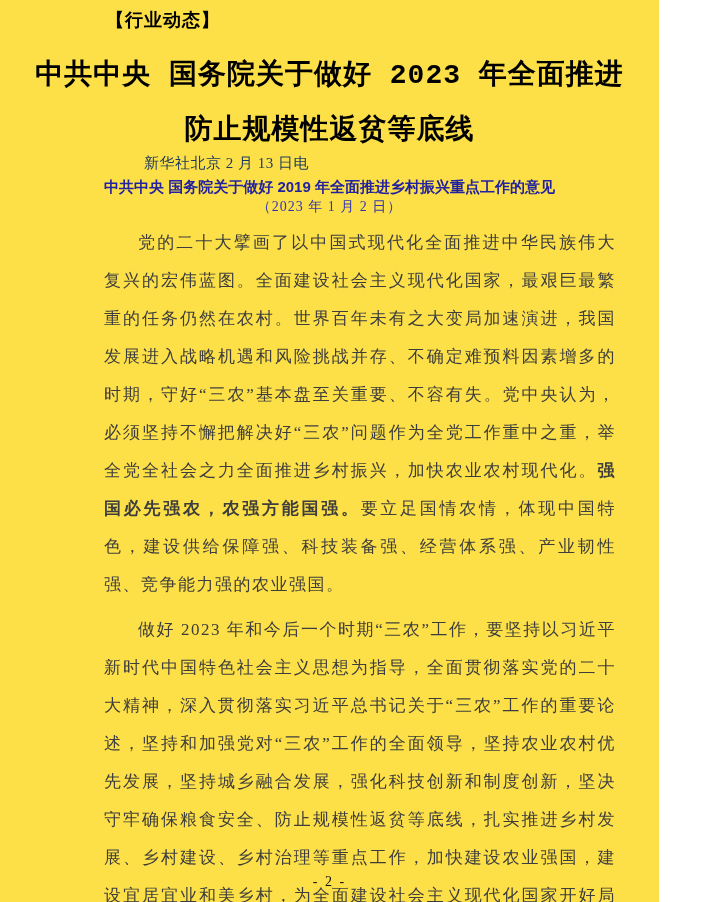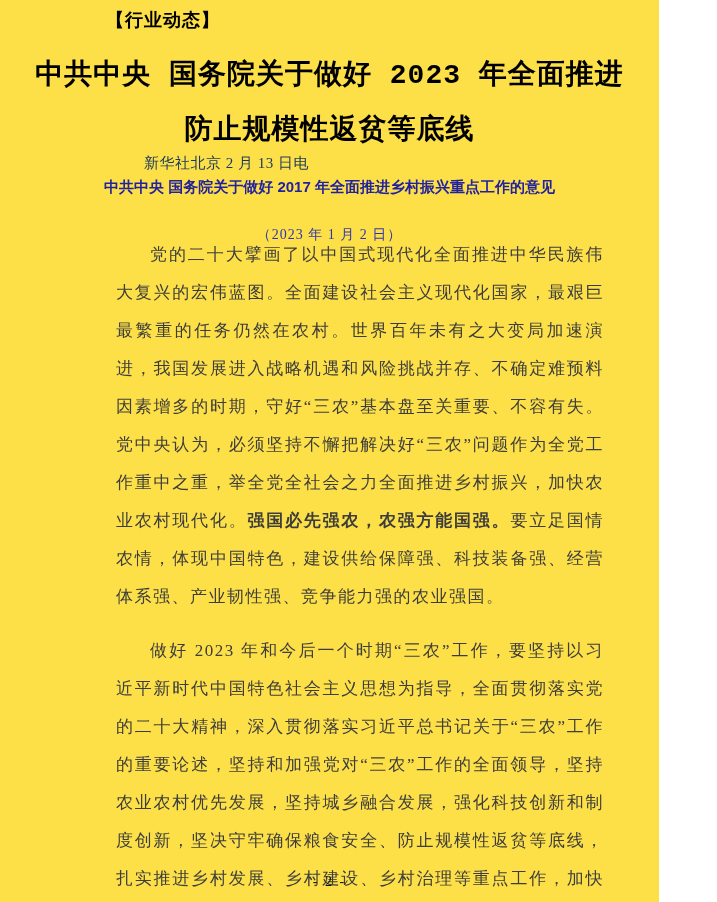--- a/index.html
+++ b/index.html
@@ -60,35 +60,34 @@
   }
   .date-line {
     position: absolute;
     top: 198px;
     left: 0;
     width: 100%;
     text-align: center;
     font-size: 14px;
     color: var(--date-line, #3333B2);
     letter-spacing: 1px;
-    margin-top: 28px;
   }
   .body-text {
     position: absolute;
     top: 220px;
     left: 100px;
     width: 520px;
     font-size: 17px;
     line-height: 38px;
     color: var(--body-text, #3D3D3D);
     text-align: justify;
     letter-spacing: 1.5px;
   }
   .body-text p {
-    margin: 16px;
+    margin: 4px;
     text-indent: 2em;
   }
   .body-text p + p {
     margin-top: 7px;
   }
   .emph {
     font-weight: bold;
   }
   .page-footer {
     position: absolute;
@@ -108,21 +107,21 @@
 
   <div class="section-tag">【行业动态】</div>
 
   <h1 class="doc-title">
     <span>中共中央 国务院关于做好 2023 年全面推进</span><br>
     <span>防止规模性返贫等底线</span>
   </h1>
 
   <div class="byline">新华社北京 2 月 13 日电</div>
 
-  <div class="inner-title">中共中央 国务院关于做好 2017 年全面推进乡村振兴重点工作的意见</div>
+  <div class="inner-title">中共中央 国务院关于做好 2019 年全面推进乡村振兴重点工作的意见</div>
 
   <div class="date-line">（2023 年 1 月 2 日）</div>
 
   <div class="body-text">
     <p>
       <span>党的二十大擘画了以中国式现代化全面推进中华民族伟大复兴的宏伟蓝图。全面建设社会主义现代化国家，最艰巨最繁重的任务仍然在农村。世界百年未有之大变局加速演进，我国发展进入战略机遇和风险挑战并存、不确定难预料因素增多的时期，守好“三农”基本盘至关重要、不容有失。党中央认为，必须坚持不懈把解决好“三农”问题作为全党工作重中之重，举全党全社会之力全面推进乡村振兴，加快农业农村现代化。</span><span class="emph">强国必先强农，农强方能国强。</span><span>要立足国情农情，体现中国特色，建设供给保障强、科技装备强、经营体系强、产业韧性强、竞争能力强的农业强国。</span>
     </p>
     <p>
       <span>做好 2023 年和今后一个时期“三农”工作，要坚持以习近平新时代中国特色社会主义思想为指导，全面贯彻落实党的二十大精神，深入贯彻落实习近平总书记关于“三农”工作的重要论述，坚持和加强党对“三农”工作的全面领导，坚持农业农村优先发展，坚持城乡融合发展，强化科技创新和制度创新，坚决守牢确保粮食安全、防止规模性返贫等底线，扎实推进乡村发展、乡村建设、乡村治理等重点工作，加快建设农业强国，建设宜居宜业和美乡村，为全面建设社会主义现代化国家开好局起好步打下坚实基础。</span>
     </p>

